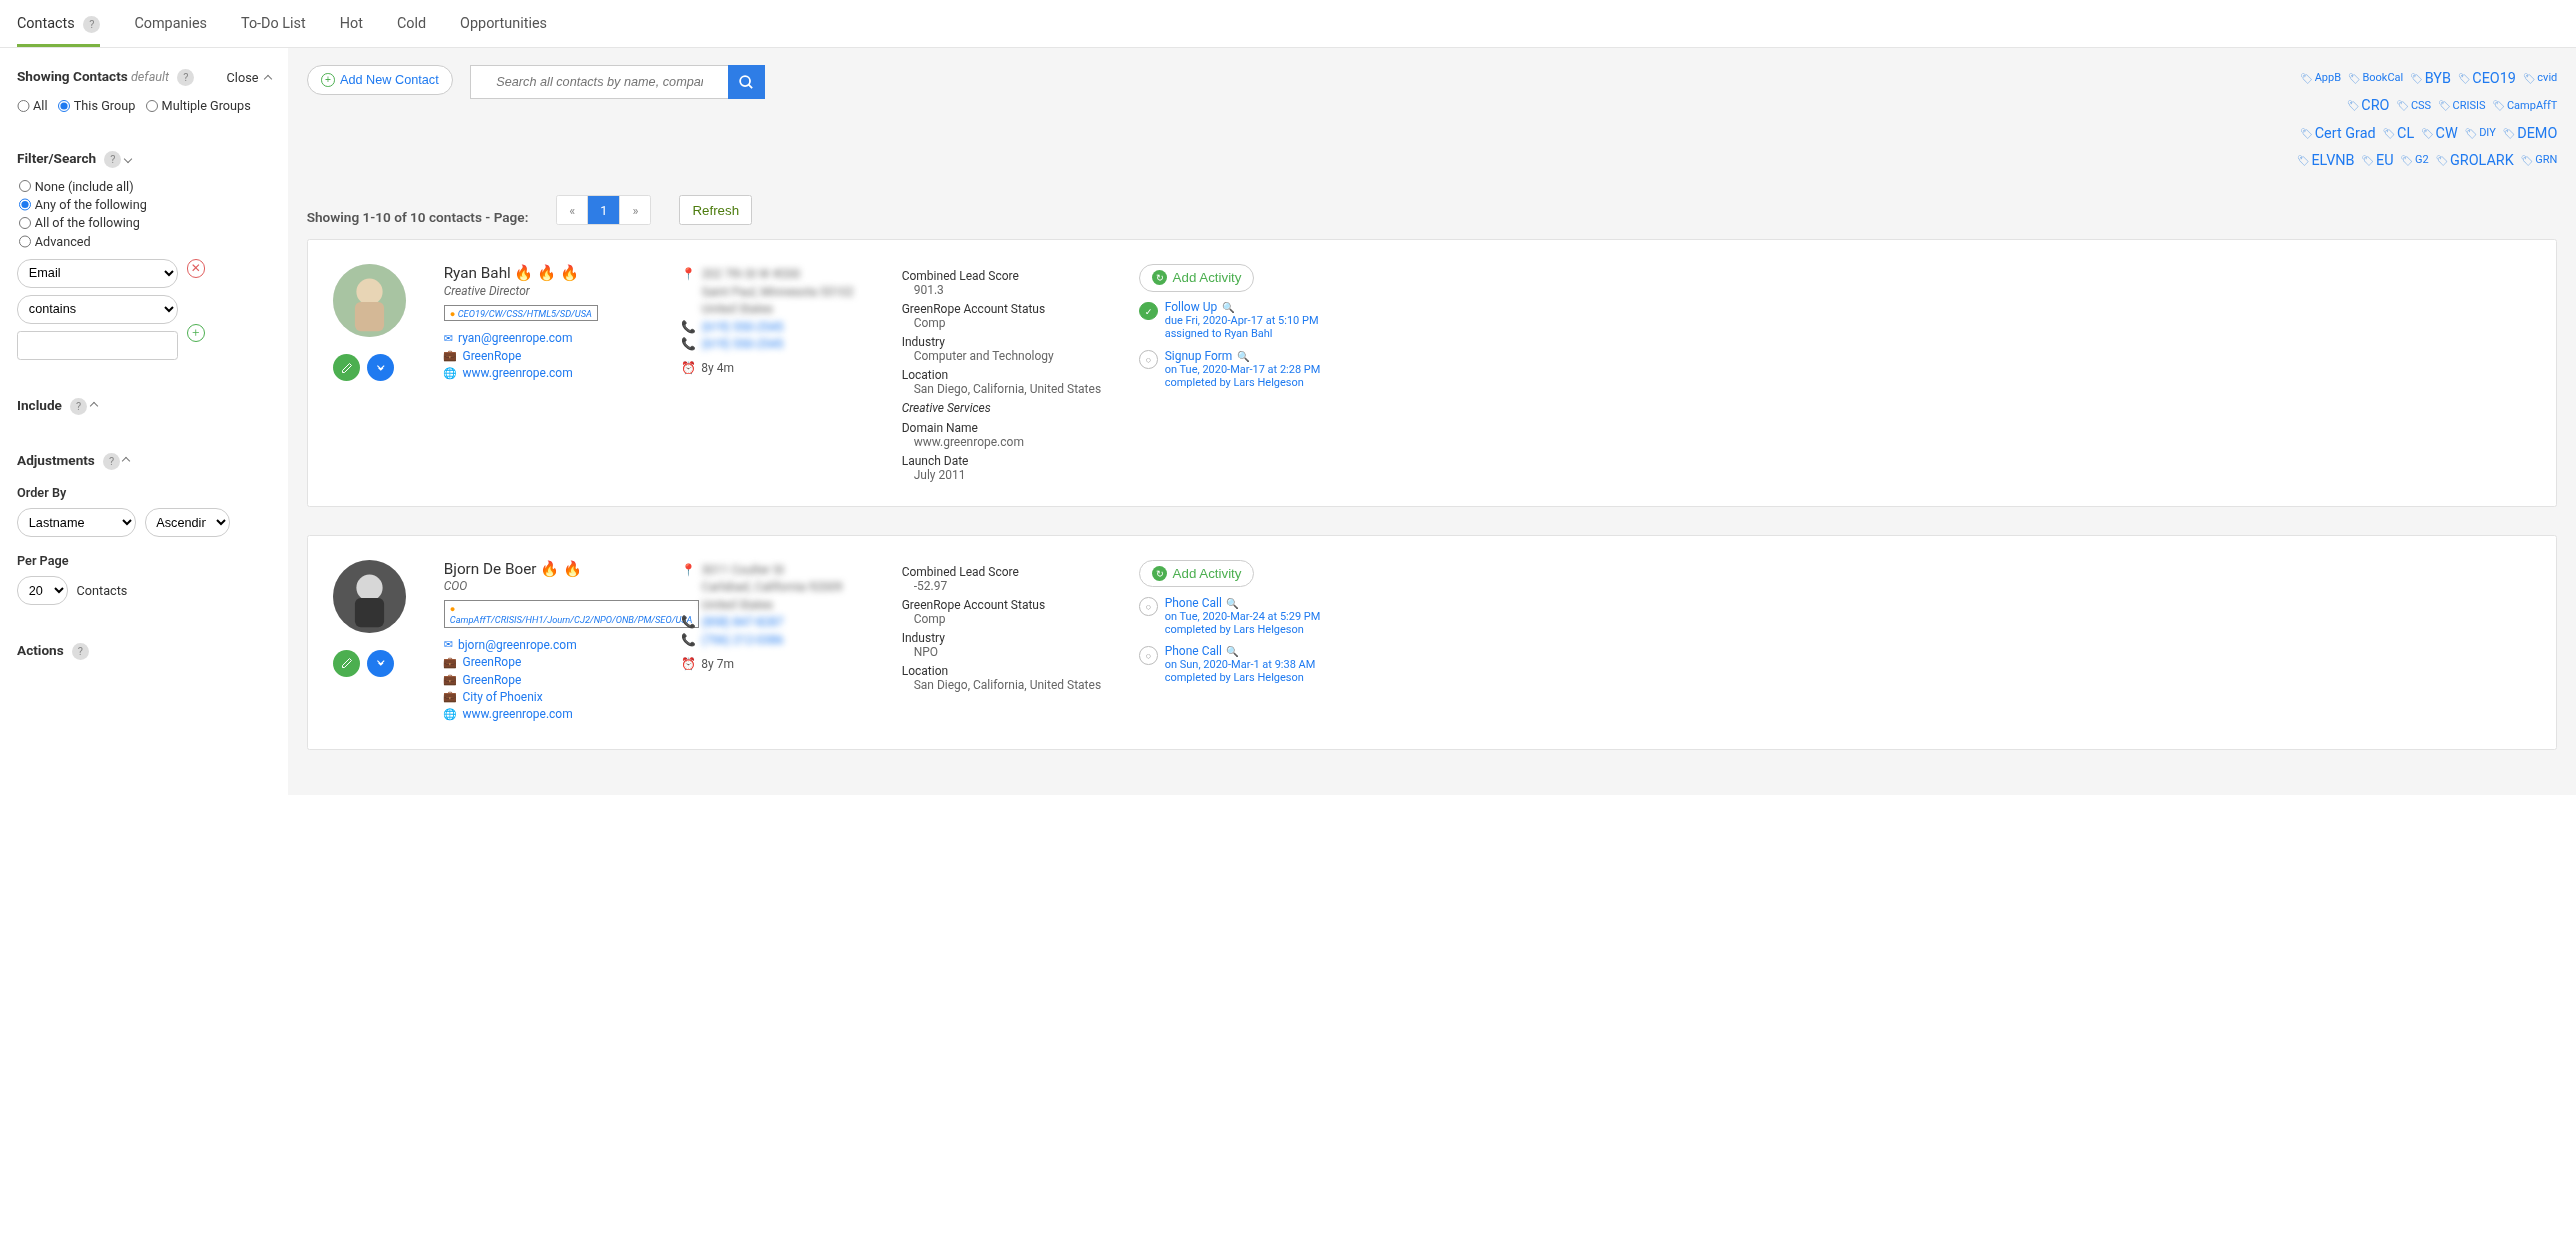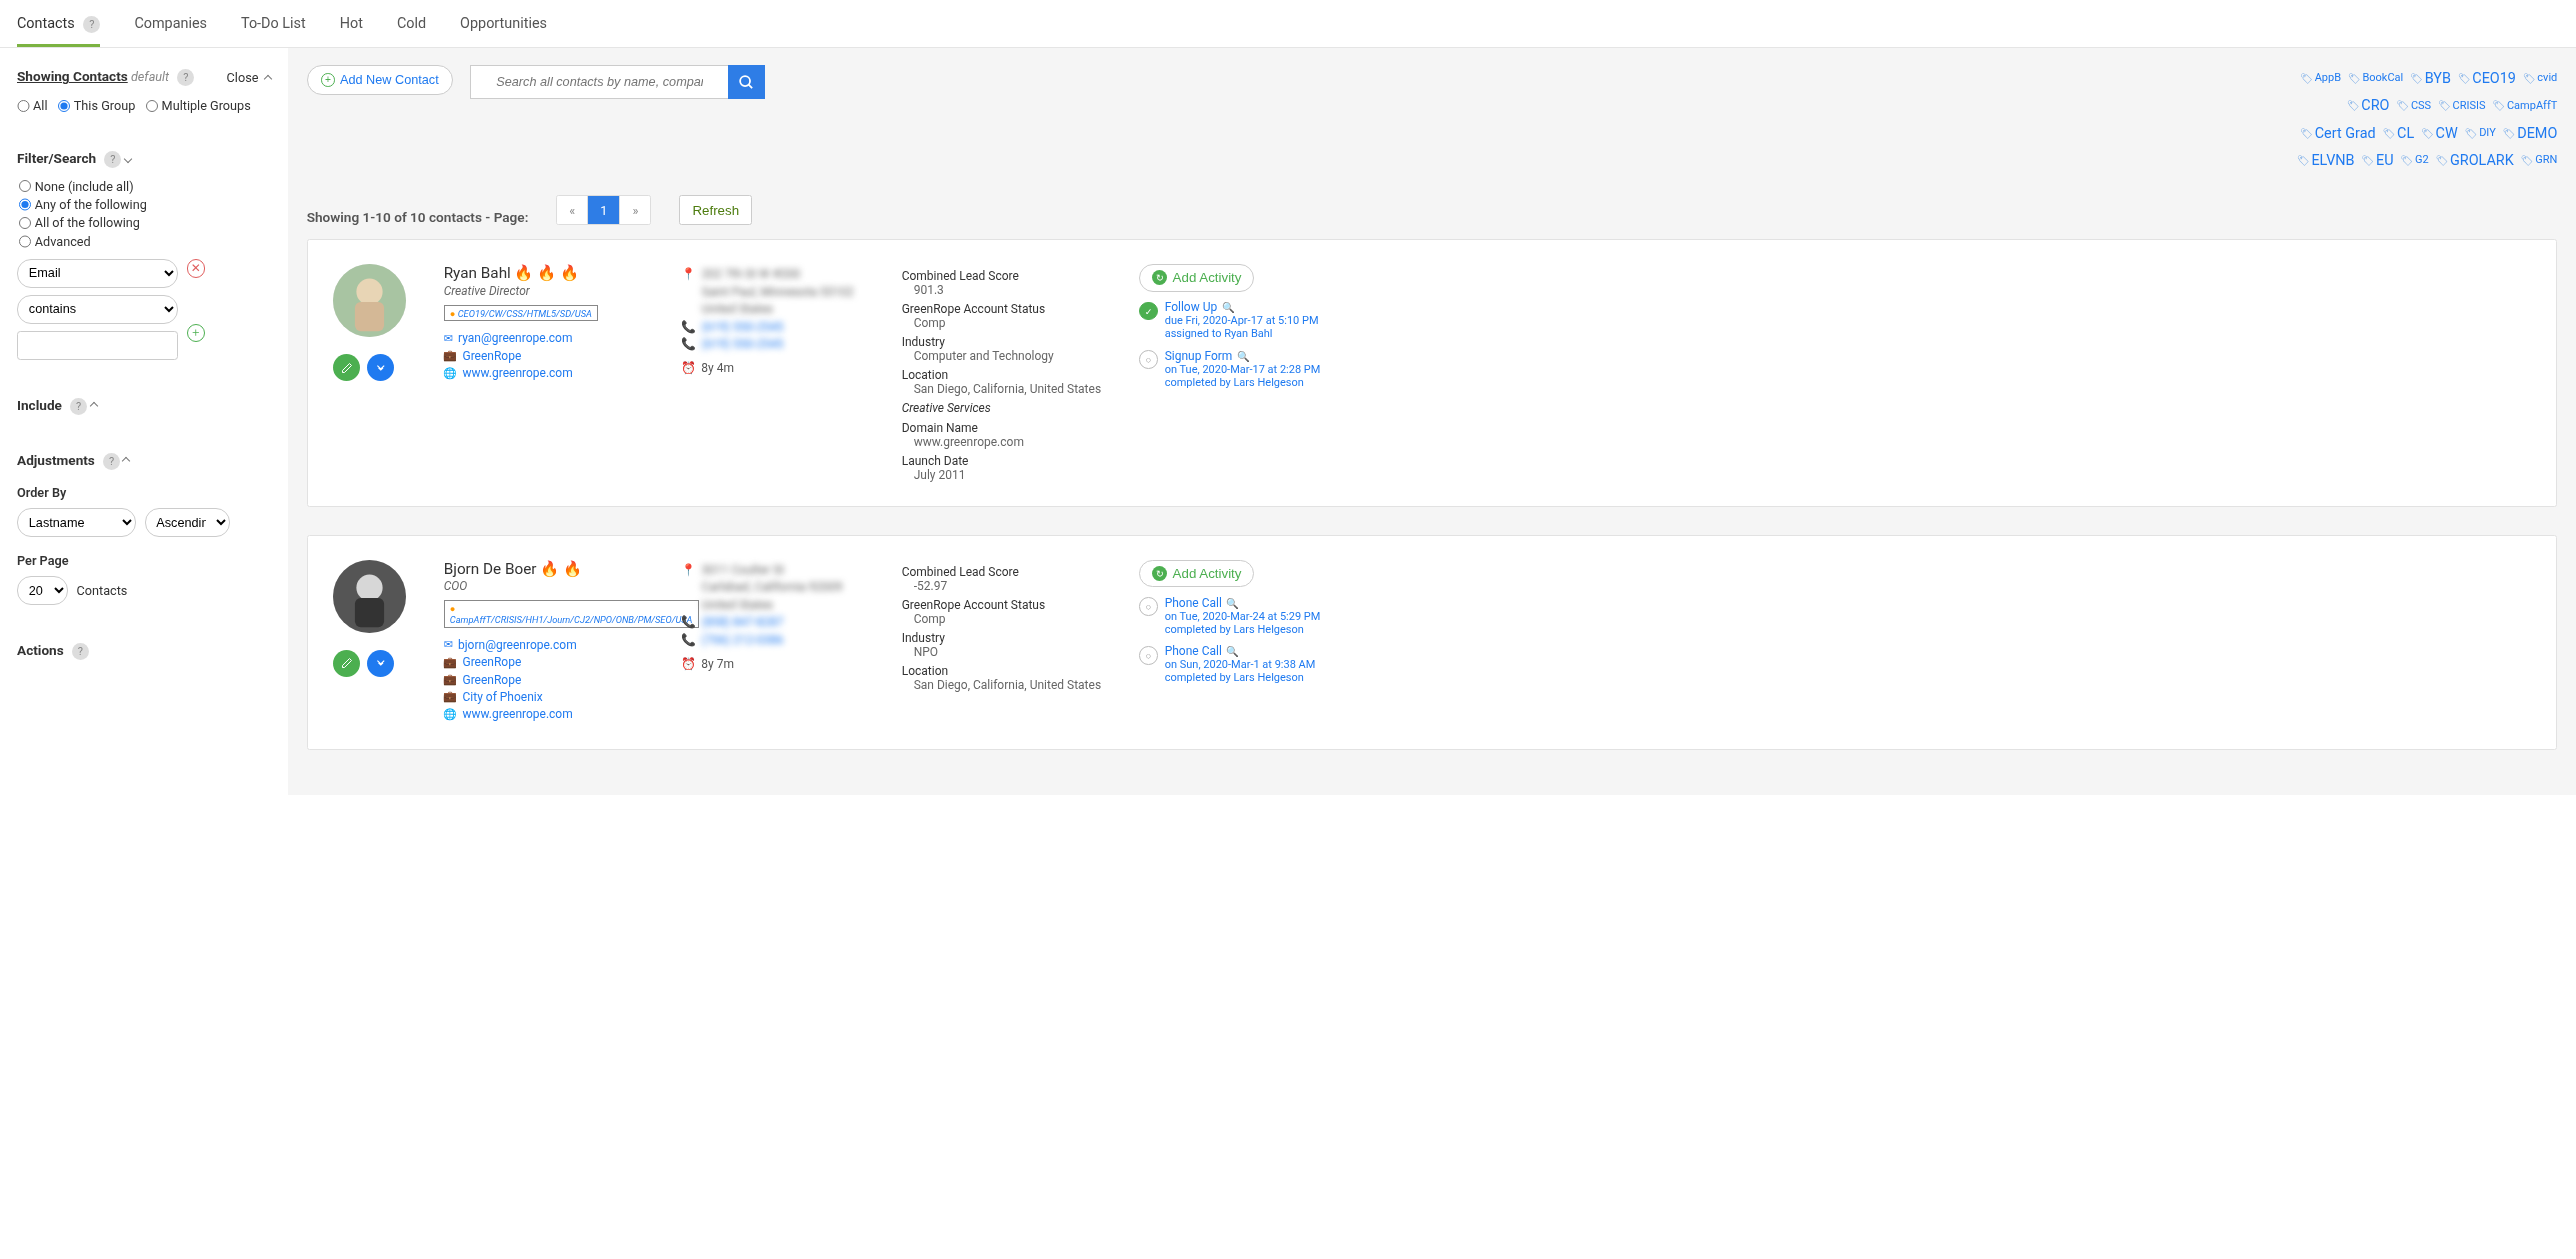--- a/index.html
+++ b/index.html
@@ -12,21 +12,21 @@
 .topnav-item.active::after { content: ""; position: absolute; left: 0; right: 0; bottom: -0.8px; height: 2.5px; background: #7cb342; }
 .help-icon { width: 17px; height: 17px; border-radius: 50%; background: #ddd; color: #888; font-size: 11px; display: inline-flex; align-items: center; justify-content: center; margin-left: 5.1px; }
 
 
 .layout { display: flex; }
 .sidebar { width: 288px; padding: 20.4px 17px; background: #fff; }
 .main { flex: 1; background: #f5f5f5; padding: 17px 18.7px; min-width: 0; }
 
 
 .showing-row { display: flex; justify-content: space-between; align-items: center; margin-bottom: 12px; }
-.showing-row b { font-size: 13.6px; text-decoration: underline; }
+.showing-row b { font-size: 13.6px; }
 .default-lbl { font-style: italic; color: #888; font-weight: 400; }
 .close-link { color: #333; font-size: 12.7px; cursor: pointer; }
 .chev { display: inline-block; border: solid #777; border-width: 0 1.7px 1.7px 0; padding: 2.5px; transform: rotate(-135deg); margin-left: 3.4px; }
 .radio-row { margin: 5.1px 0; display: flex; gap: 10.2px; flex-wrap: wrap; }
 .radio-lbl { display: inline-flex; align-items: center; gap: 3.4px; font-size: 12.7px; cursor: pointer; }
 input[type=radio] { accent-color: #1f7af0; width: 12.7px; height: 12.7px; }
 .section-hdr { display: flex; justify-content: flex-start; align-items: center; margin-top: 37px; margin-bottom: 10.2px; cursor: pointer; }
 .section-hdr b { font-size: 13.6px; }
 .filter-radios { margin-left: 1.7px; }
 .filter-radios .radio-lbl { display: flex; margin: 3.4px 0; }

